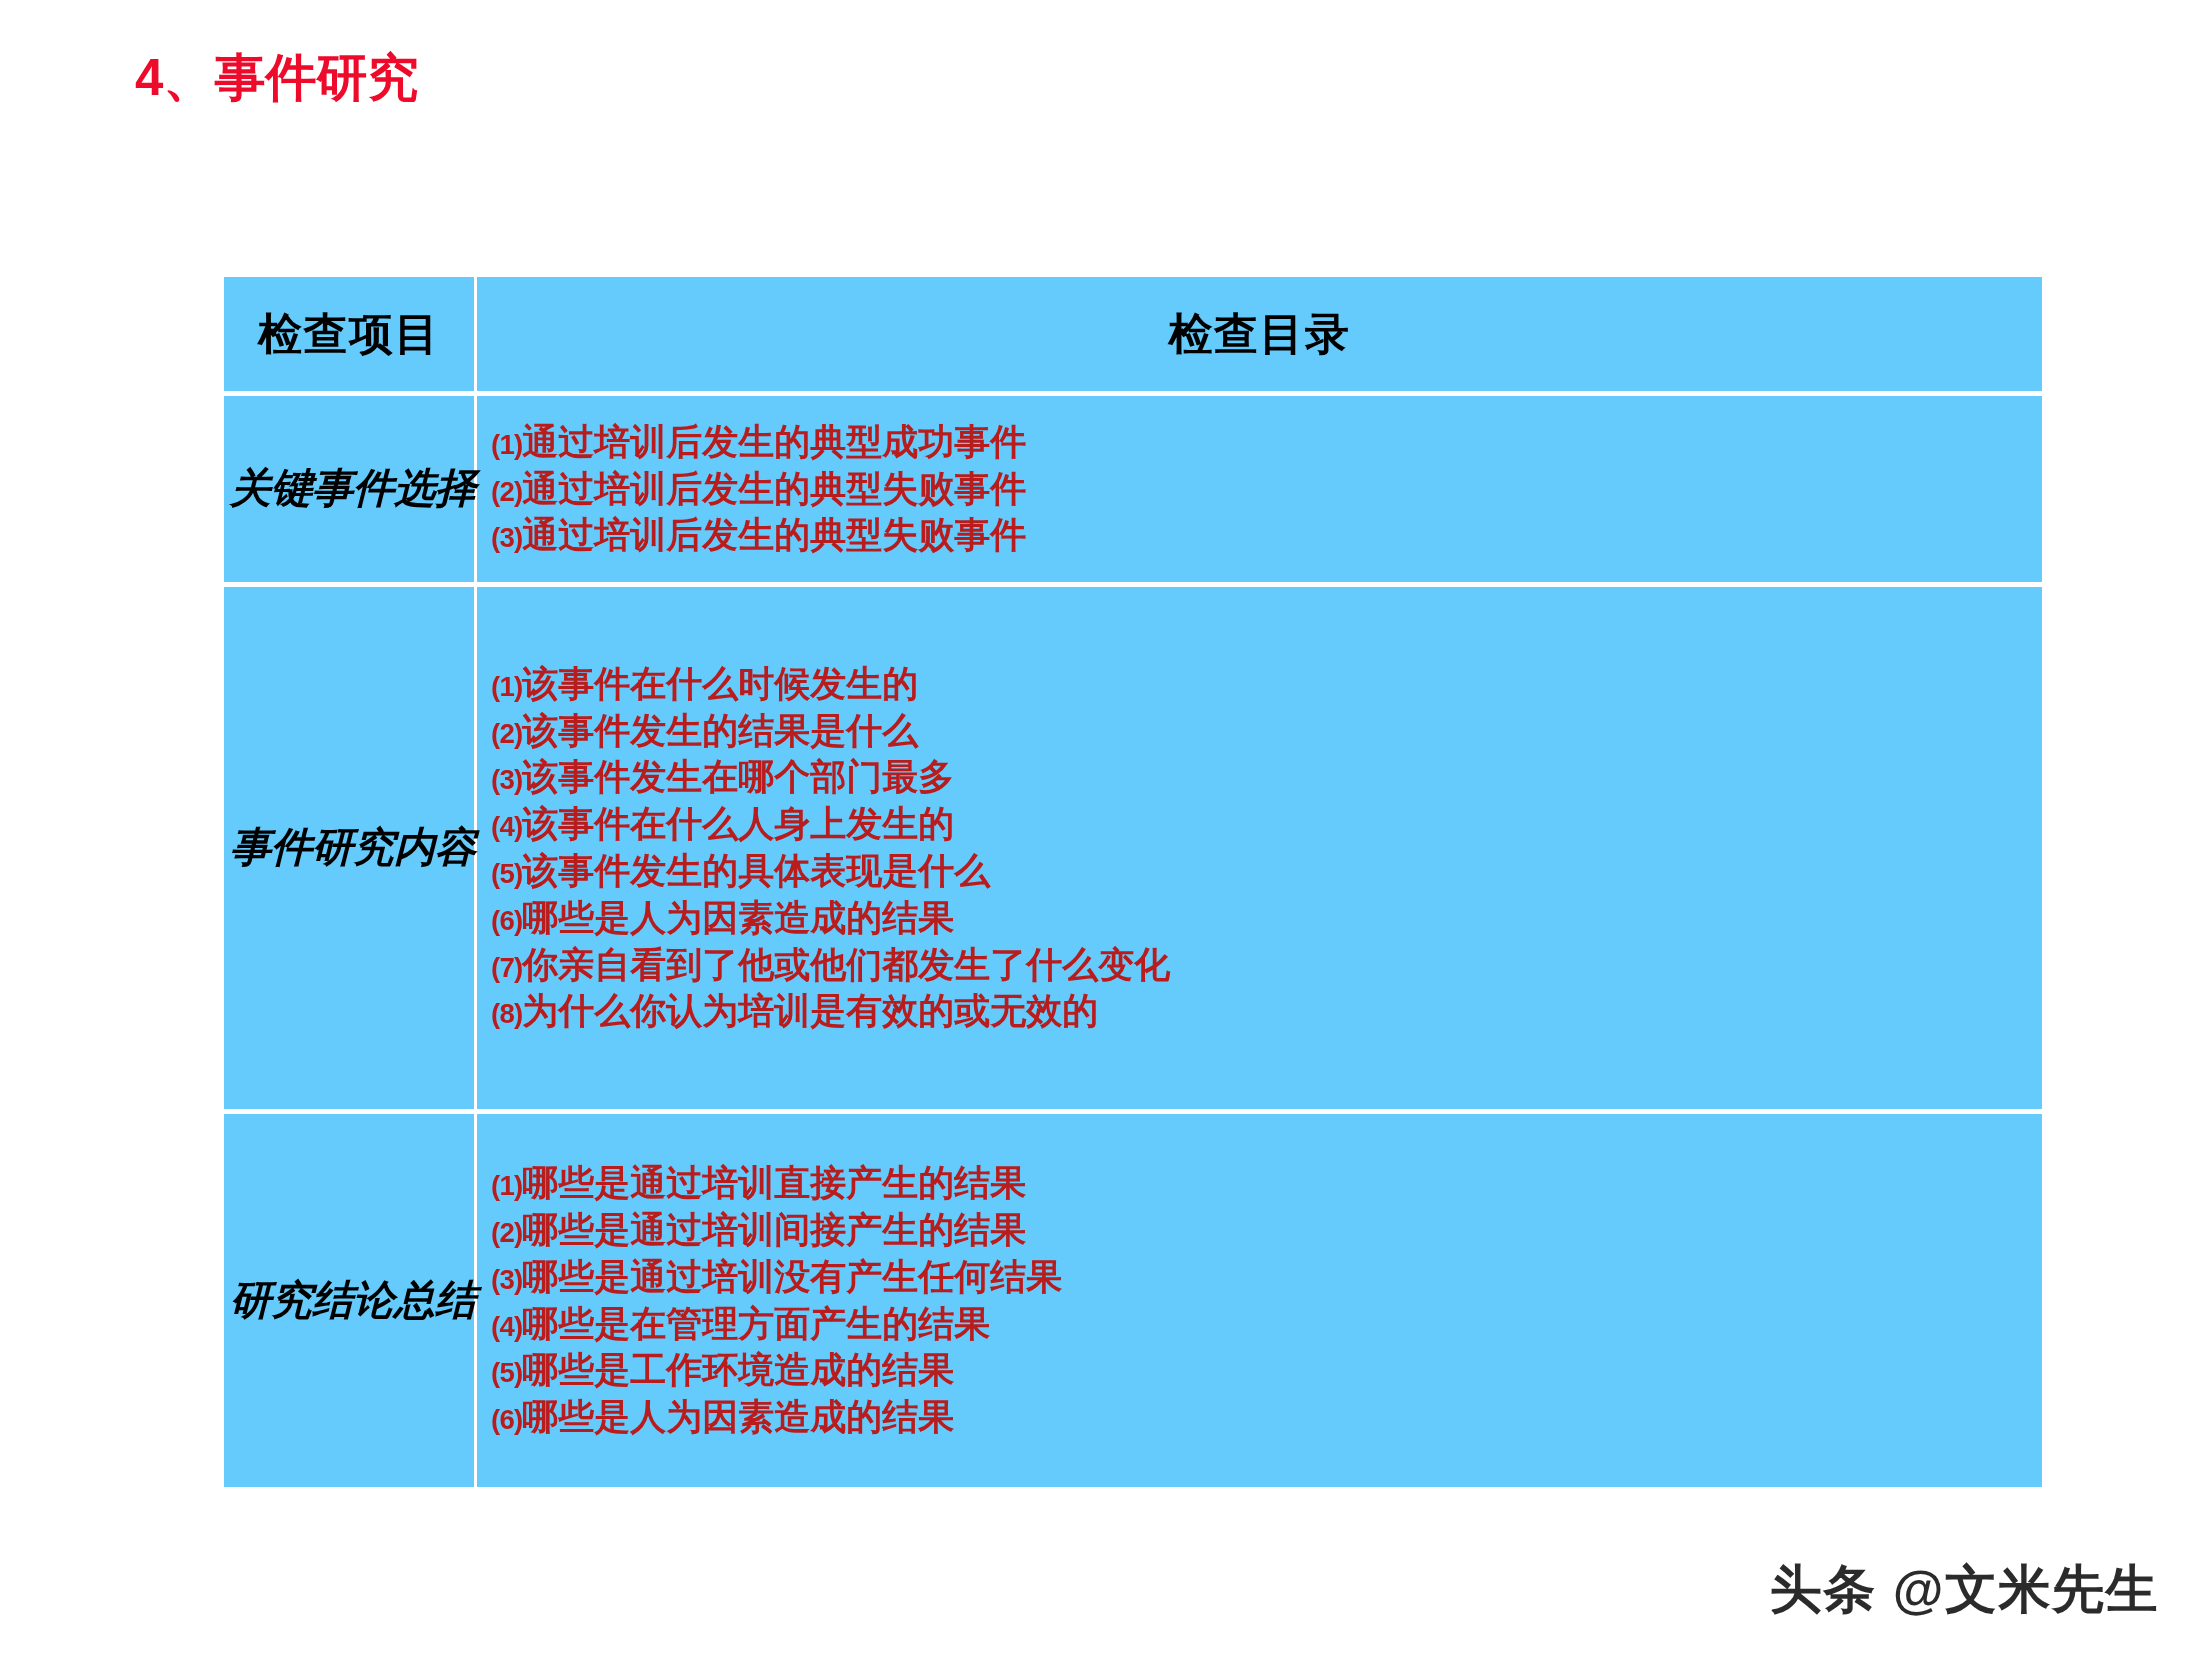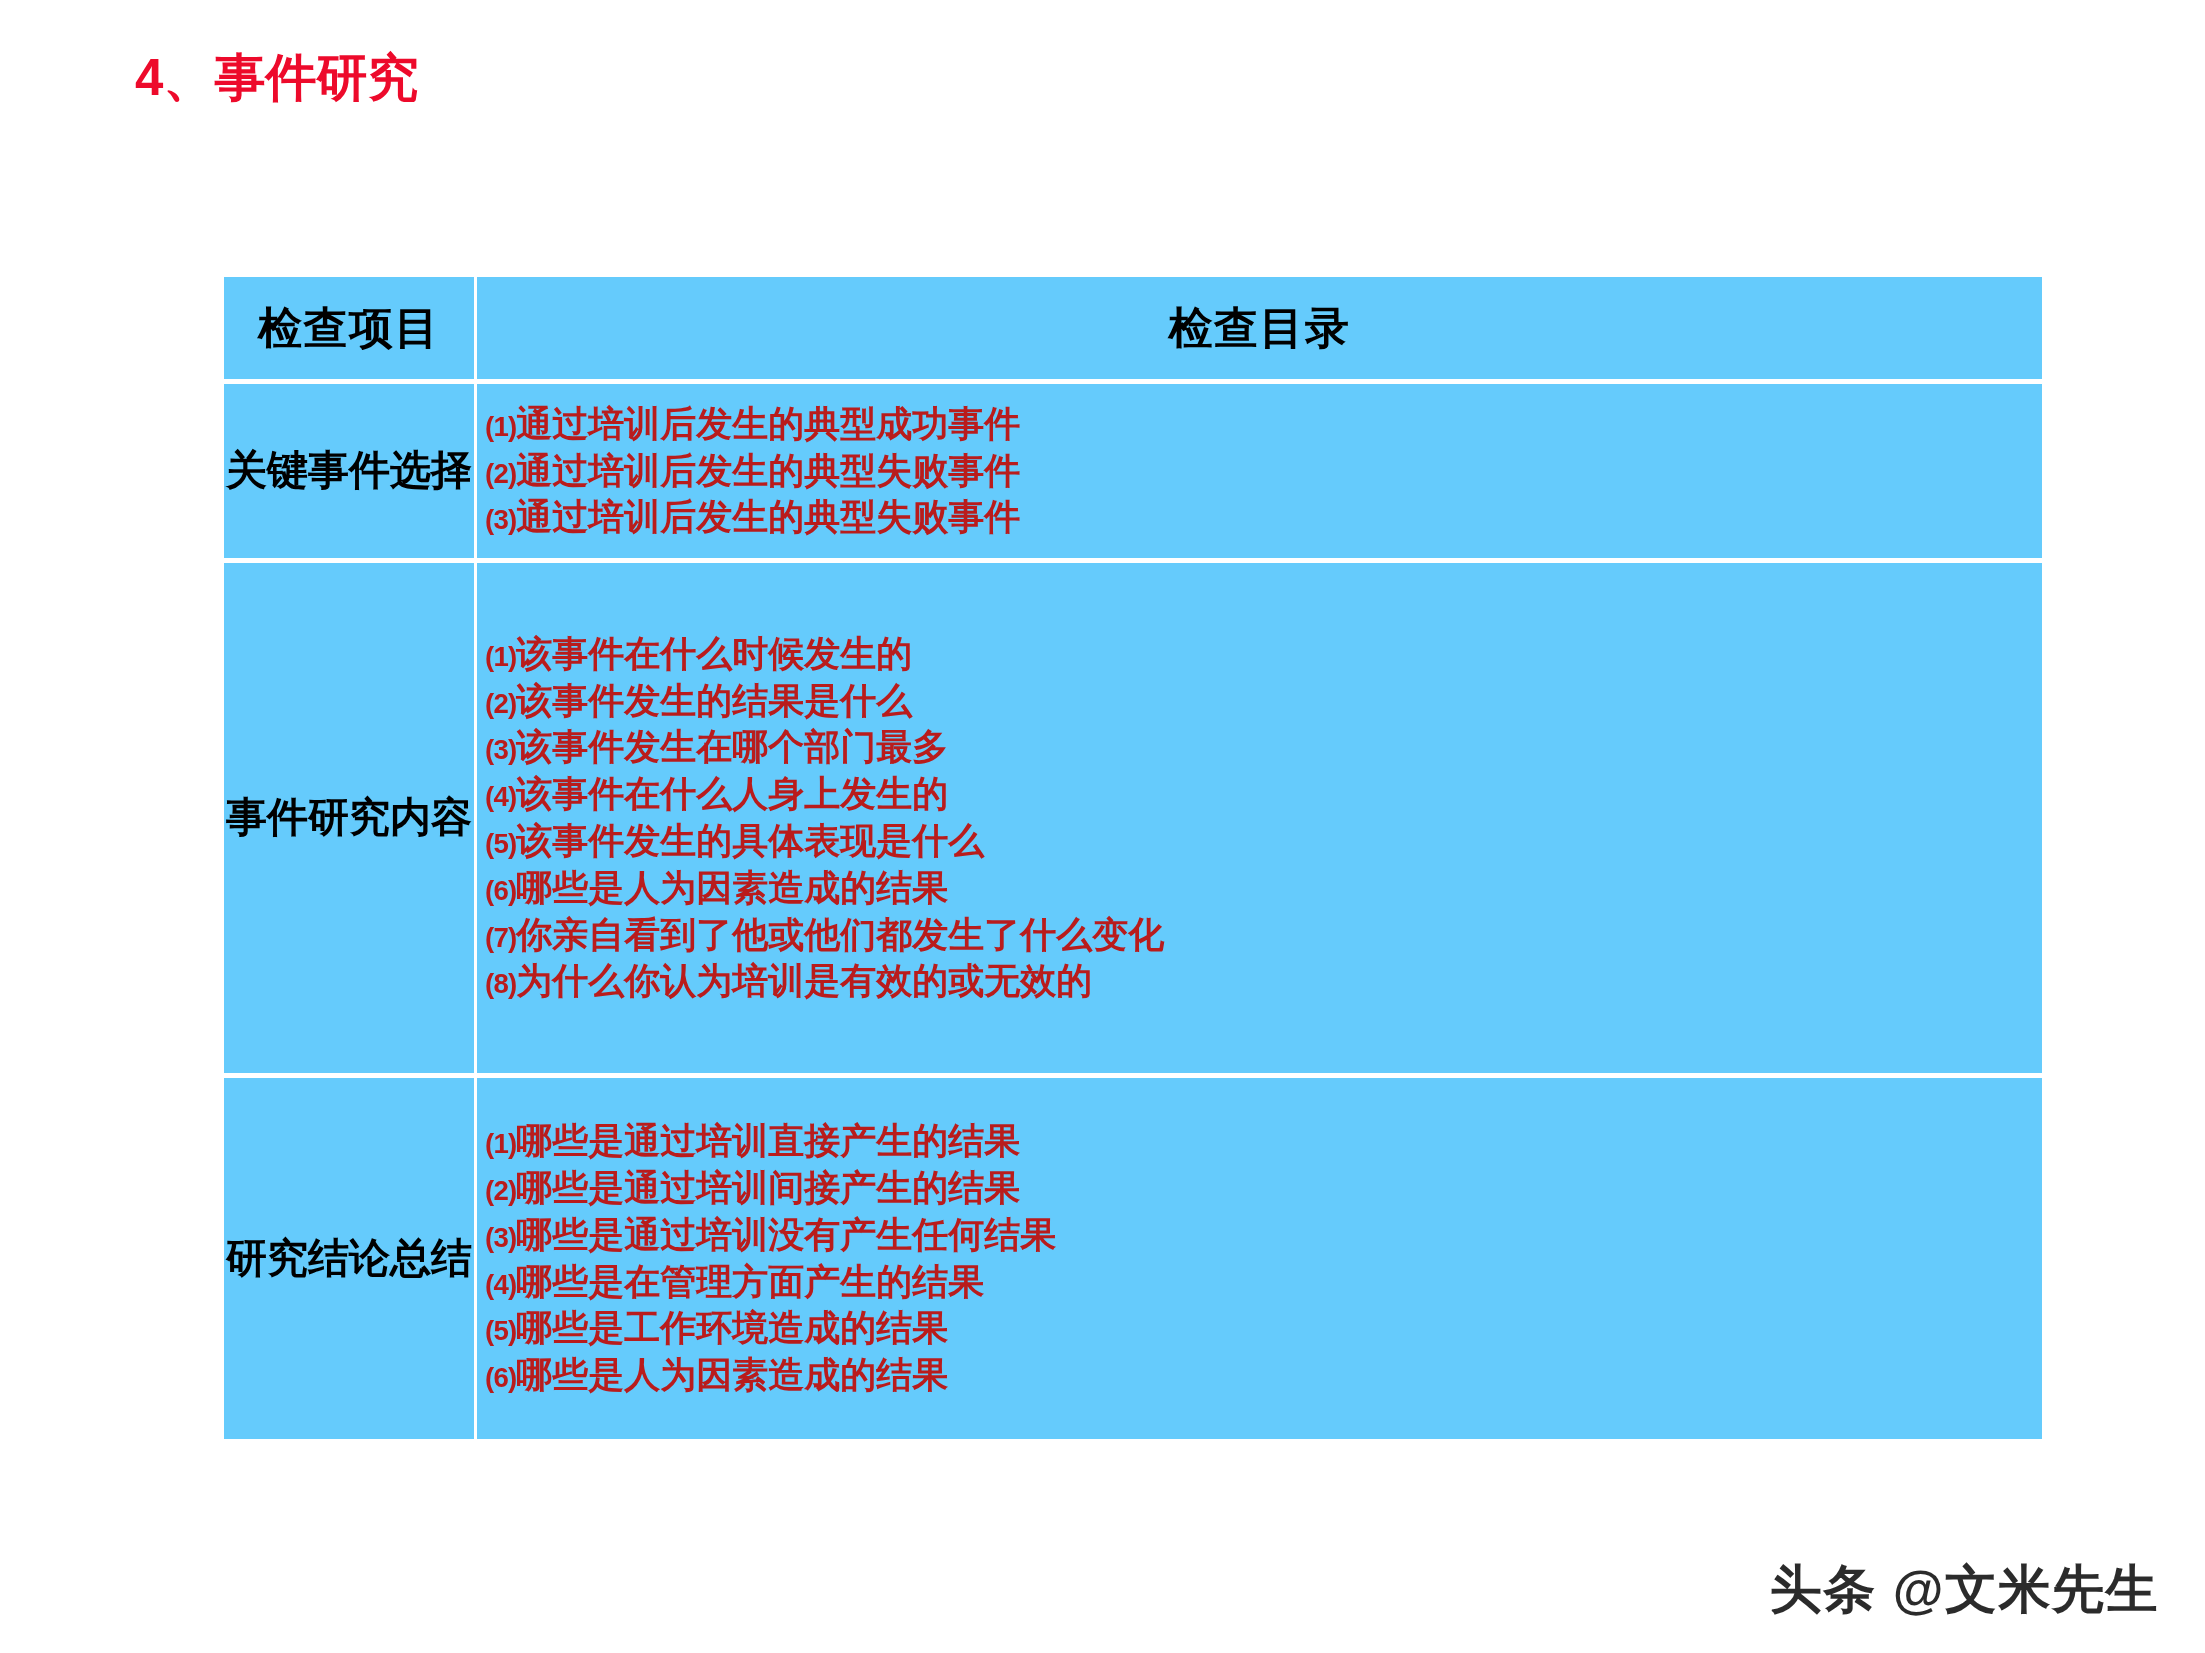--- a/index.html
+++ b/index.html
@@ -40,21 +40,21 @@
     width: 1818px;
     border-collapse: separate;
     border-spacing: 0;
     table-layout: fixed;
   }
   .check-table td,
   .check-table th {
     background: #65CBFC;
     border-right: 3.8px solid #ffffff;
     border-bottom: 5.4px solid #ffffff;
-    padding: 0;
+    padding: 6px;
     vertical-align: middle;
     color: #000000;
   }
   .check-table td:last-child,
   .check-table th:last-child {
     border-right: none;
   }
   .check-table tr:last-child td {
     border-bottom: none;
   }
@@ -73,20 +73,21 @@
   }
 
   
   .item-cell {
     text-align: center;
     font-size: 41px;
     font-weight: bold;
     letter-spacing: 0px;
     line-height: 1.15;
     white-space: nowrap;
+    font-style: italic;
   }
 
   
   .list-cell {
     text-align: left;
     padding: 13.8px 0 13.8px 17px;
   }
   .list-cell ol {
     margin: 0;
     padding: 0;

